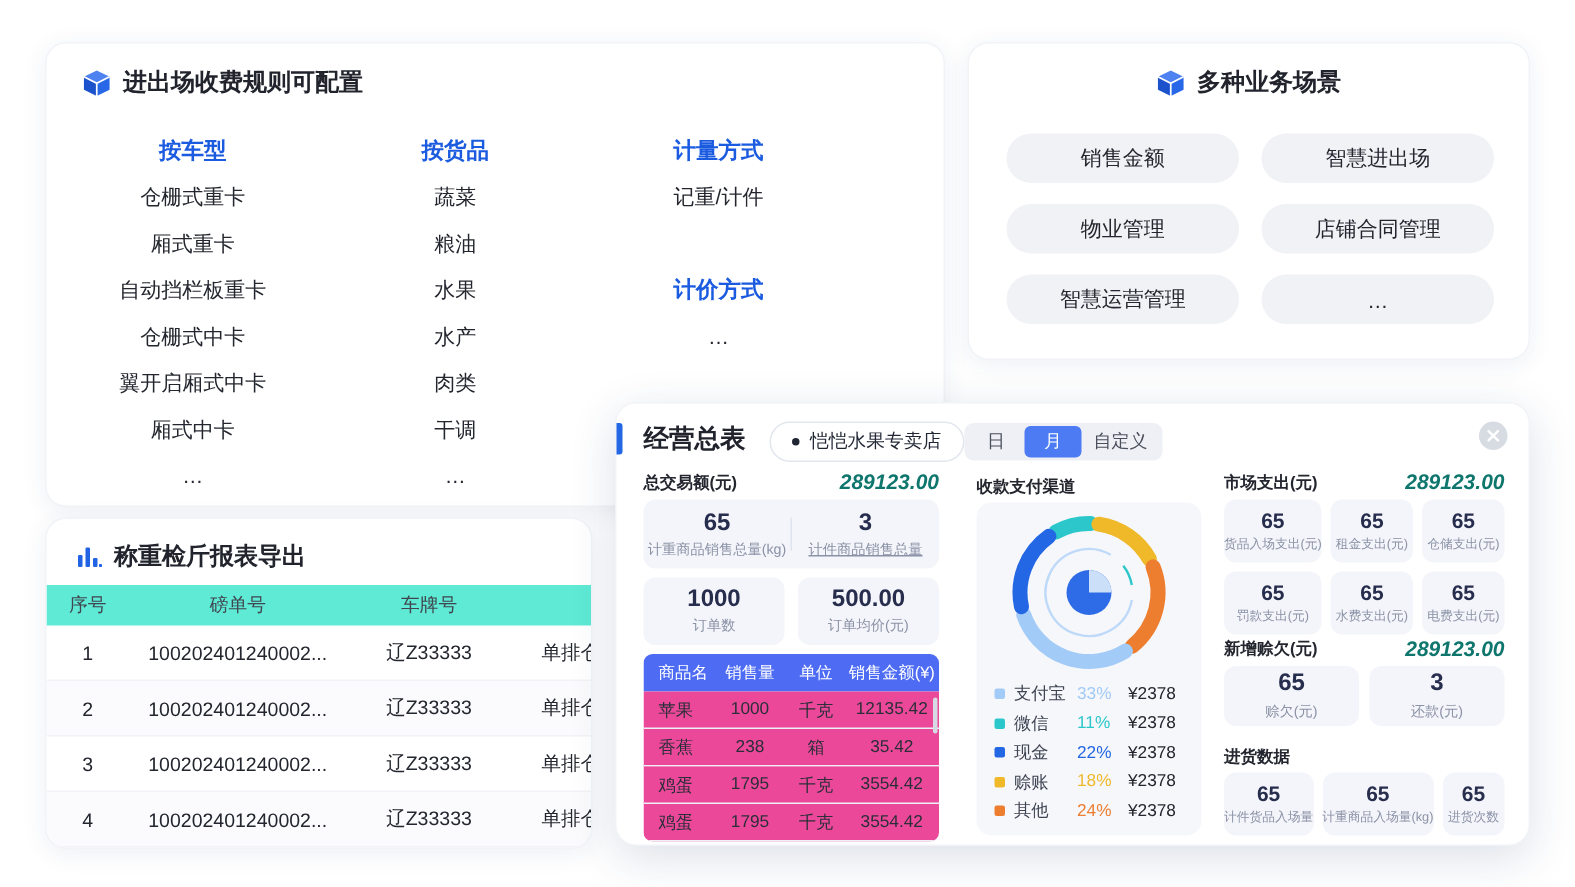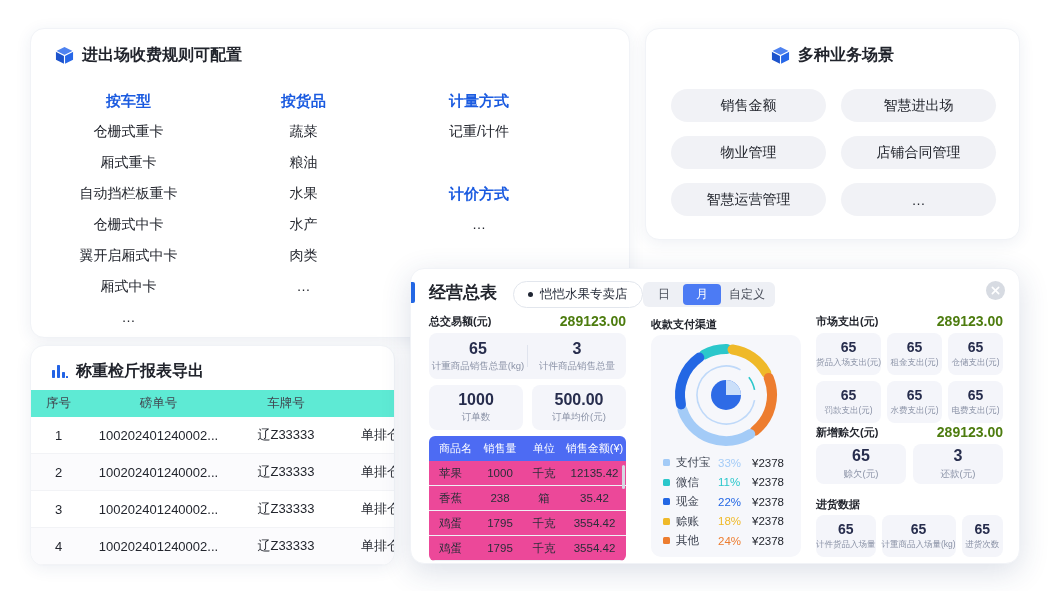--- a/index.html
+++ b/index.html
@@ -56,21 +56,21 @@
   .tabs { position:absolute; left:232px; top:13px; height:25px; background:#EEF0F5;
     border-radius:6px; display:flex; align-items:center; padding:2px; }
   .tab { min-width:38px; padding:0 8px; height:21px; line-height:21px; text-align:center;
     font-size:12px; color:#4A4F5B; border-radius:4px; cursor:pointer; }
   .tab.active { background:#4C7BF4; color:#fff; }
   .close-btn { position:absolute; right:14px; top:12px; width:19px; height:19px;
     border-radius:50%; background:#D7DBE2; display:flex; align-items:center;
     justify-content:center; cursor:pointer; }
 
   .sec-label { font-size:11px; font-weight:600; color:#23262E; }
-  .blue-val { font-size:14px; font-weight:bold; color:#4d7c0f; }
+  .blue-val { font-size:14px; font-weight:bold; color:#0f766e;font-style:italic; }
   .kpi-row { position:absolute; display:flex; justify-content:space-between; align-items:center; }
 
   .stat-card { background:#F4F5FA; border-radius:8px; display:flex; flex-direction:column;
     align-items:center; justify-content:center; }
   .stat-card .v { font-size:16px; font-weight:bold; color:#272D4D; line-height:1.15; }
   .stat-card .l { font-size:9.5px; color:#8A92A6; margin-top:2px; white-space:nowrap; }
 
   
   #biz-total { left:18px; top:44px; width:197px; }
   .big-card { position:absolute; left:18px; top:64px; width:197px; height:46px;
@@ -145,20 +145,21 @@
     <div class="it">…</div>
   </div>
 
   <div class="fee-col" id="fee-c2">
     <div class="hd">按货品</div>
     <div class="it">蔬菜</div>
     <div class="it">粮油</div>
     <div class="it">水果</div>
     <div class="it">水产</div>
     <div class="it">肉类</div>
+    <div class="it">干调</div>
     <div class="it">…</div>
   </div>
 
   <div class="fee-col" id="fee-c3">
     <div class="hd">计量方式</div>
     <div class="it">记重/计件</div>
     <div class="sp"></div>
     <div class="hd">计价方式</div>
     <div class="it">…</div>
   </div>
@@ -261,21 +262,21 @@
   </div>
 
   <div class="big-card">
     <div class="half">
       <div class="v" style="font-size:16px;font-weight:bold;color:#272D4D;">65</div>
       <div class="l" style="font-size:9.5px;color:#8A92A6;margin-top:2px;">计重商品销售总量(kg)</div>
     </div>
     <div class="divider"></div>
     <div class="half">
       <div class="v" style="font-size:16px;font-weight:bold;color:#272D4D;">3</div>
-      <div class="l" style="font-size:9.5px;color:#8A92A6;margin-top:2px;">计件商品销售总量</div>
+      <div class="l" style="font-size:9.5px;color:#8A92A6;margin-top:2px;text-decoration:underline;">计件商品销售总量</div>
     </div>
   </div>
 
   <div id="order-cards">
     <div class="stat-card">
       <div class="v">1000</div>
       <div class="l">订单数</div>
     </div>
     <div class="stat-card">
       <div class="v">500.00</div>

